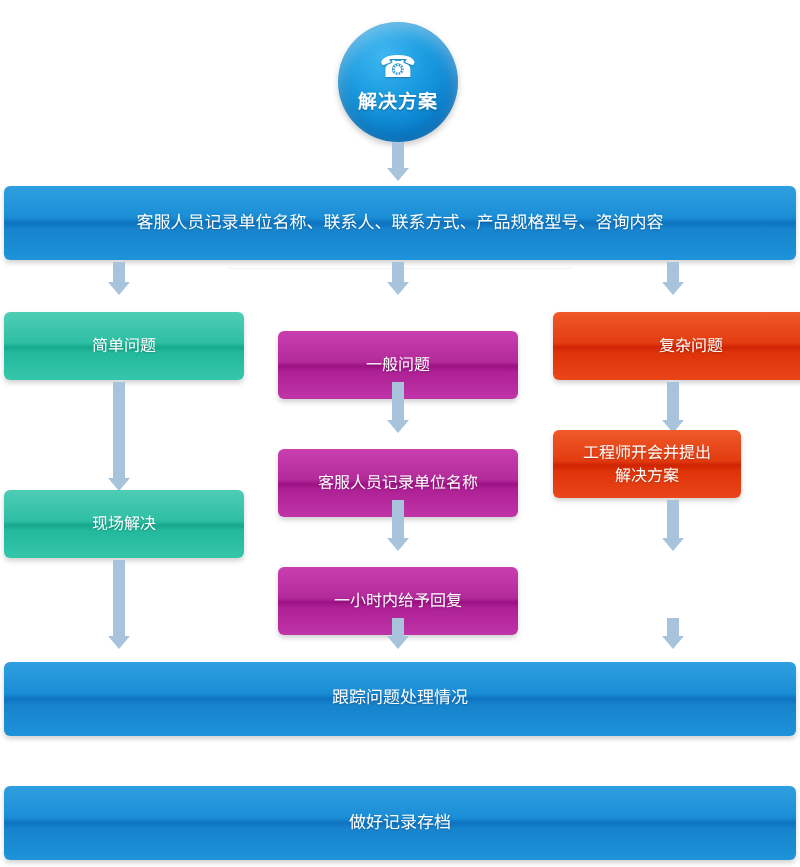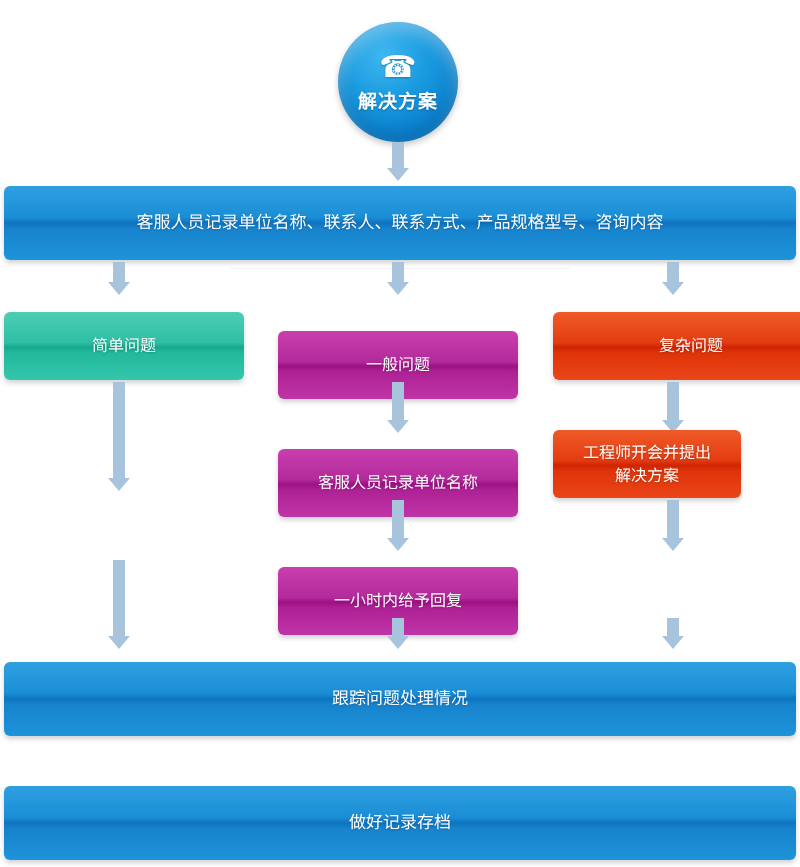--- a/index.html
+++ b/index.html
@@ -162,20 +162,23 @@
 
   <div class="box purple" style="left:278px; top:430px; width:240px; height:68px;">
     <span class="txt">客服人员记录单位名称</span>
   </div>
 
   <div class="box red" style="left:553px; top:430px; width:188px; height:68px;justify-content:center;">
     <span class="txt" style="white-space:pre-line;">工程师开会并提出
 解决方案</span>
   </div>
 
+  <div class="box teal" style="left:4px; top:490px; width:240px; height:68px;">
+    <span class="txt">现场解决</span>
+  </div>
 
   <div class="arrow arrow-v" style="left:392px; top:500px; width:12px; height:40px;"></div>
   <div class="arrow-head" style="left:387px; top:538px;"></div>
 
   <div class="arrow arrow-v" style="left:667px; top:500px; width:12px; height:40px;"></div>
   <div class="arrow-head" style="left:662px; top:538px;"></div>
 
   <div class="box purple" style="left:278px; top:548px; width:240px; height:68px;">
     <span class="txt">一小时内给予回复</span>
   </div>
@@ -183,21 +186,21 @@
 
   <div class="arrow arrow-v" style="left:113px; top:560px; width:12px; height:78px;"></div>
   <div class="arrow-head" style="left:108px; top:636px;"></div>
 
   <div class="arrow arrow-v" style="left:392px; top:618px; width:12px; height:20px;"></div>
   <div class="arrow-head" style="left:387px; top:636px;"></div>
 
   <div class="arrow arrow-v" style="left:667px; top:618px; width:12px; height:20px;"></div>
   <div class="arrow-head" style="left:662px; top:636px;"></div>
 
-  <div class="box blue-wide" style="left:4px; top:662px; width:792px; height:74px;">
+  <div class="box blue-wide" style="left:4px; top:662px; width:792px; height:74px;font-family:Liberation Mono, monospace;">
     <span class="txt">跟踪问题处理情况</span>
   </div>
 
   <div class="box blue-wide" style="left:4px; top:786px; width:792px; height:74px;">
     <span class="txt">做好记录存档</span>
   </div>
 
 </div>
 
 </body></html>

